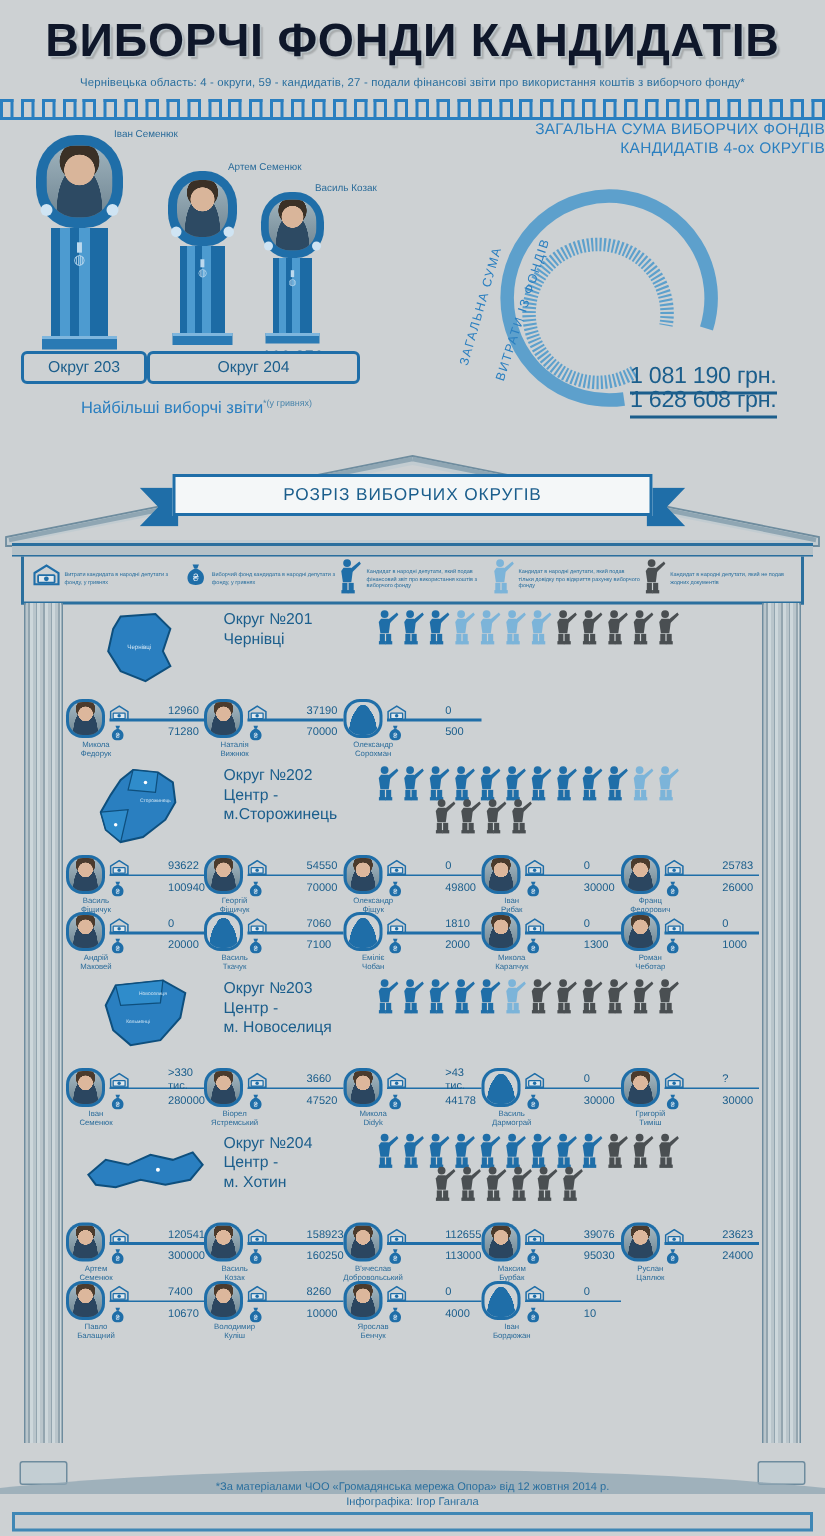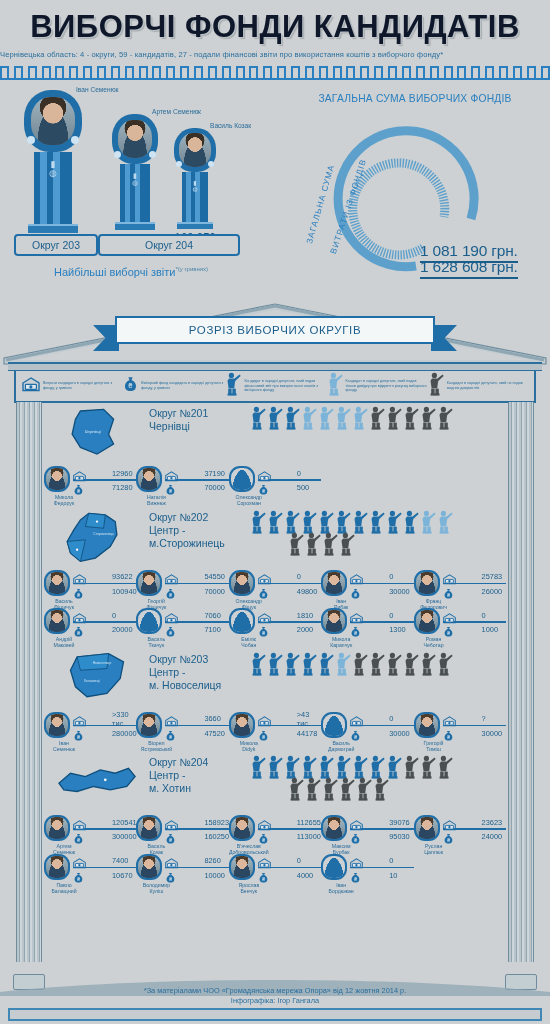--- a/index.html
+++ b/index.html
@@ -17,20 +17,21 @@
   .title {
     text-align: center;
     font-size: 31px;
     font-weight: bold;
     letter-spacing: 0.5px;
     color: #0f172a;
     padding-top: 9px;
     text-shadow: 1px 1px 0 #b9c3c8, 2px 2px 1px rgba(0,0,0,.18);
   }
   .subtitle {
+    text-align: center;
     font-size: 7.6px;
     color: #2a6f9e;
     margin-top: 5px;
     letter-spacing: .1px;
   }
   .crenel-bar {
     margin-top: 7px;
     height: 14px;
     width: 100%;
     position: relative;
@@ -88,22 +89,22 @@
   }
   .biggest {
     position:absolute; left:0; width:262px; top:186px; text-align:center;
     font-size:11px; color:#2a7fc0;
   }
   .biggest sup { font-size:6px; color:#4a85ab; }
 
   
   .donut { position:absolute; left:280px; top:0; width:270px; height:208px; }
   .donut-title {
-    text-align:center; font-size:10.3px; color:#2a7fc0; line-height:13px;
-    padding-top:12px; letter-spacing:.2px;
+    text-align:right; font-size:10.3px; color:#2a7fc0; line-height:13px;
+    padding-top:0; letter-spacing:.2px;
   }
   .donut-svg { position:absolute; left:18px; top:34px; }
   .amt {
     position:absolute; font-size:15.5px; color:#1b5e8c; font-weight:normal;
     border-bottom:2px solid #1b5e8c; padding-bottom:1px; letter-spacing:-.2px;
   }
   .rot-label {
     position:absolute; font-size:8.4px; letter-spacing:1px; color:#2a7fc0;
     white-space:nowrap; transform-origin:0 0;
   }
@@ -322,20 +323,21 @@
       <div class="okrug-box" style="left:98px; top:154px; width:142px;">Округ 204</div>
 
       <div class="biggest">
         <span>Найбільші виборчі звіти</span><sup>*(у гривнях)</sup>
       </div>
     </div>
 
     <div class="donut">
       <div class="donut-title">
         <div>ЗАГАЛЬНА СУМА ВИБОРЧИХ ФОНДІВ</div>
+        <div>КАНДИДАТІВ 4-ох ОКРУГІВ</div>
       </div>
       <svg class="donut-svg" width="200" height="170" viewBox="0 0 200 170">
         <path d="M 118 152 A 68 68 0 1 1 173 105" fill="none" stroke="#5da0cc" stroke-width="9" stroke-linecap="butt"></path>
         <path d="M 125 134 A 46 46 0 1 1 146 103" fill="none" stroke="#5da0cc" stroke-width="9" stroke-dasharray="1.4 1.4" stroke-linecap="butt"></path>
       </svg>
       <div class="rot-label" style="left:24px; top:162px; transform: rotate(-74deg);">ЗАГАЛЬНА СУМА</div>
       <div class="rot-label" style="left:48px; top:172px; transform: rotate(-72deg);">ВИТРАТИ ІЗ ФОНДІВ</div>
       <div class="amt" style="left:140px; top:162px;">1 081 190 грн.</div>
       <div class="amt" style="left:140px; top:178px;">1 628 608 грн.</div>
     </div>

